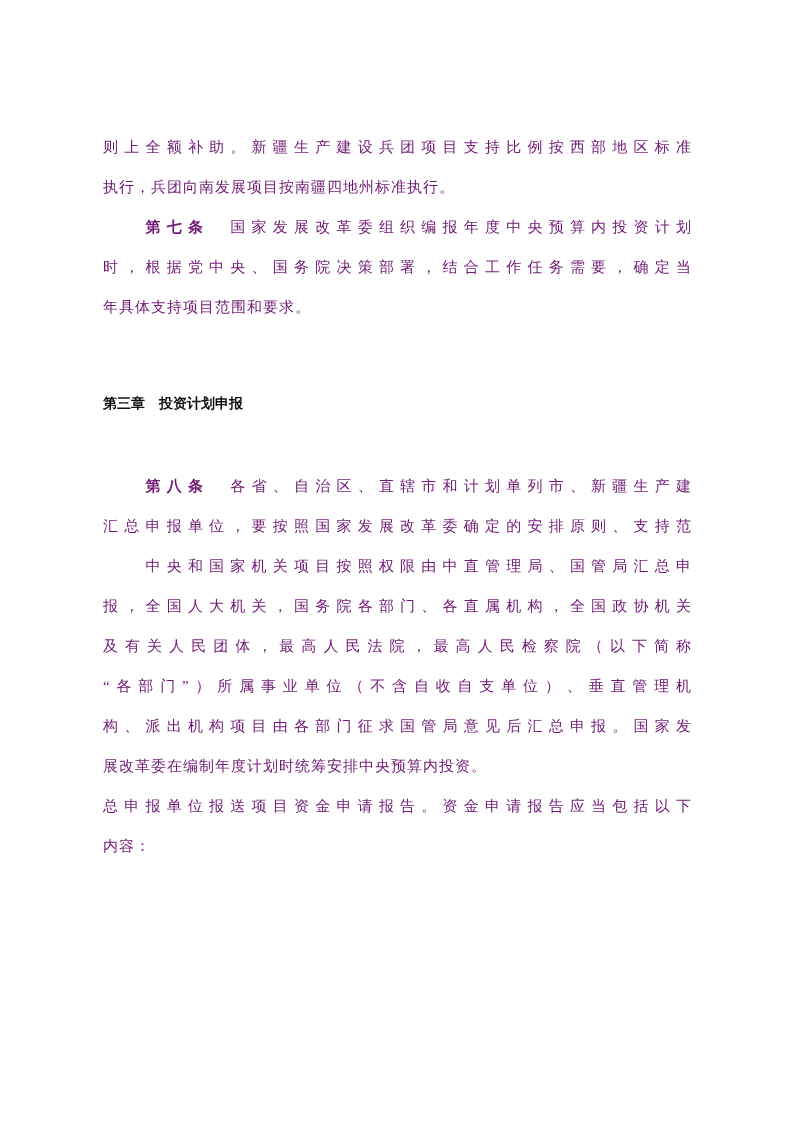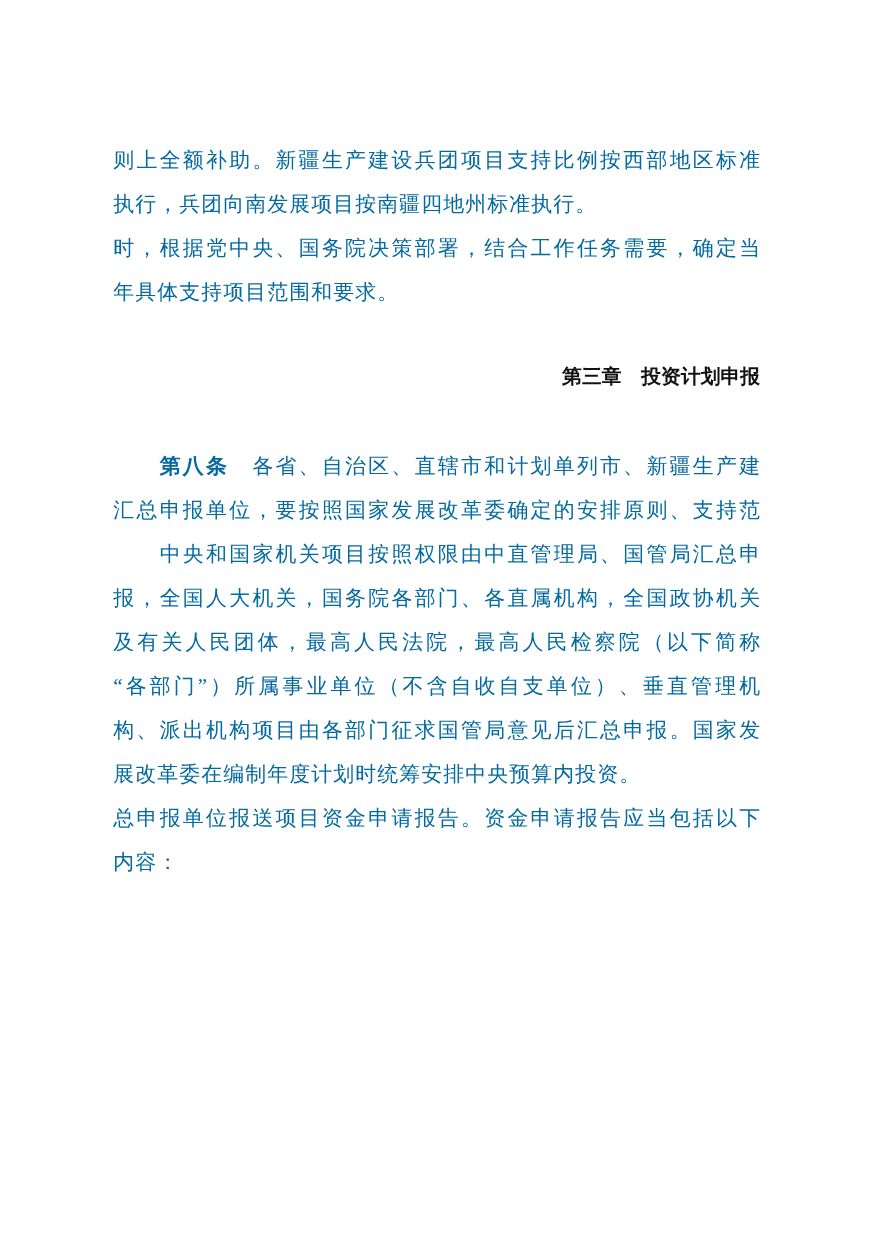--- a/index.html
+++ b/index.html
@@ -16,59 +16,60 @@
     font-family: "Liberation Serif", "DejaVu Serif", serif;
     color: #1f1f1f;
   }
   .content {
     position: absolute;
     left: 103px;
     top: 127px;
     width: 588px;
   }
   .line {
-    font-size: 19px;
+    font-size: 15px;
     line-height: 40px;
     height: 40px;
     white-space: pre-wrap;
-    color: #0369a1;
+    color: #701a75;
   }
   .line.full {
     text-align: justify;
     text-align-last: justify;
   }
   .line.last {
     text-align: right;
     text-align-last: left;
     letter-spacing: 1px;
   }
   .lbl {
     font-weight: bold;
   }
   .chapter-heading {
     font-family: "Liberation Sans", "DejaVu Sans", sans-serif;
     font-weight: bold;
-    font-size: 18px;
+    font-size: 14px;
     line-height: 40px;
     height: 40px;
-    text-align: right;
-    margin-top: 35px;
+    text-align: left;
+    margin-top: 56px;
     margin-bottom: 43px;
     color: #111111;
     white-space: pre-wrap;
   }
 </style>
 </head>
 <body>
 
 <div class="page">
   <div class="content">
 
     <div class="line full"><span class="lbl"></span><span>则上全额补助。新疆生产建设兵团项目支持比例按西部地区标准</span></div>
     <div class="line last"><span class="lbl"></span><span>执行，兵团向南发展项目按南疆四地州标准执行。</span></div>
+    <div class="line full"><span class="lbl">　　第七条</span><span>　国家发展改革委组织编报年度中央预算内投资计划</span></div>
     <div class="line full"><span class="lbl"></span><span>时，根据党中央、国务院决策部署，结合工作任务需要，确定当</span></div>
     <div class="line last"><span class="lbl"></span><span>年具体支持项目范围和要求。</span></div>
 
     <div class="chapter-heading">第三章　投资计划申报</div>
 
     <div class="line full"><span class="lbl">　　第八条</span><span>　各省、自治区、直辖市和计划单列市、新疆生产建</span></div>
     <div class="line full"><span class="lbl"></span><span>汇总申报单位，要按照国家发展改革委确定的安排原则、支持范</span></div>
     <div class="line full"><span class="lbl"></span><span>　　中央和国家机关项目按照权限由中直管理局、国管局汇总申</span></div>
     <div class="line full"><span class="lbl"></span><span>报，全国人大机关，国务院各部门、各直属机构，全国政协机关</span></div>
     <div class="line full"><span class="lbl"></span><span>及有关人民团体，最高人民法院，最高人民检察院（以下简称</span></div>

